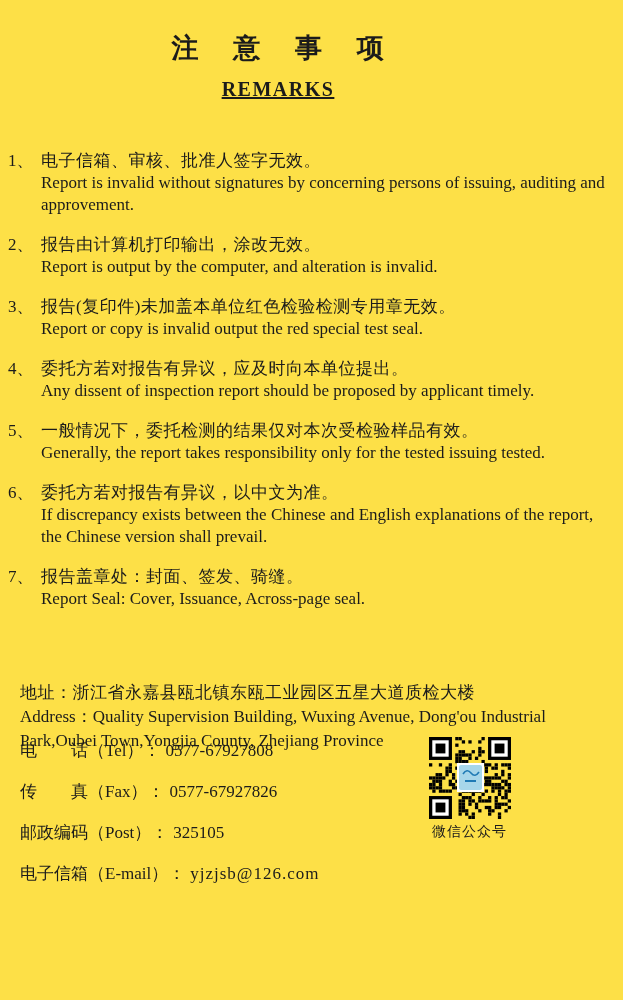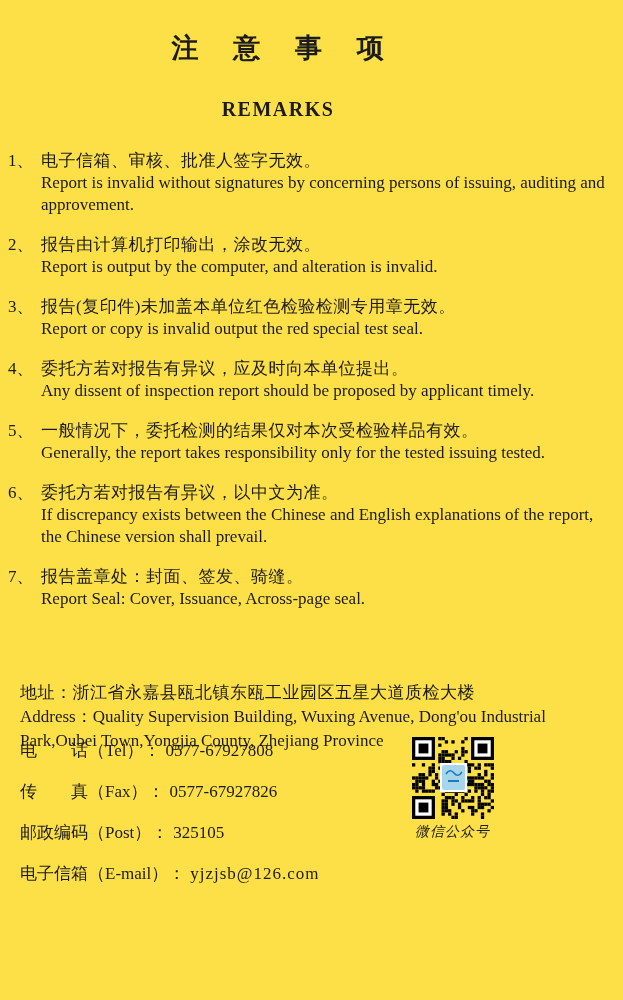--- a/index.html
+++ b/index.html
@@ -12,42 +12,42 @@
     overflow:hidden;
   }
   
   .header{position:absolute;top:30px;left:0;width:556px;text-align:center;}
   .title-cn{
     font-size:27px;font-weight:bold;
     word-spacing:26px;letter-spacing:1px;
     white-space:nowrap;
   }
   .title-en{
-    margin-top:32px;
-    font-size:20px;font-weight:bold;letter-spacing:1.5px;
+    margin-top:12px;
+    font-size:20px;font-weight:bold;letter-spacing:1.5px;text-decoration:underline;
   }
   
   .items{position:absolute;top:150px;left:8px;width:608px;margin:0;padding:0;list-style:none;}
   .item{display:flex;margin-bottom:18px;font-size:17px;line-height:22px;}
   .item .num{flex:none;width:33px;}
   .item .txt{width:575px;}
   .item .cn{letter-spacing:0.5px;}
   
   .address{position:absolute;top:681px;left:20px;width:578px;font-size:17px;line-height:24px;}
   .address .cn{letter-spacing:0.5px;}
   
   .contacts{position:absolute;top:740px;left:20px;font-size:17px;}
   .contact-row{line-height:22px;margin-bottom:19px;white-space:nowrap;}
   .contact-row .value{margin-left:5px;text-align:center;}
   .contact-row .value.mono{
     font-family:Liberation Serif, serif;
     font-size:17px;letter-spacing:1px;
   }
   
-  .qr{position:absolute;left:412px;top:737px;width:84px;font-style:italic;}
+  .qr{position:absolute;left:429px;top:737px;width:84px;}
   .qr-code{width:82px;height:82px;}
   .qr-caption{margin-top:4px;margin-left:3px;font-size:14px;letter-spacing:1px;}
 </style>
 </head>
 <body>
 
 <div class="page">
 
   <div class="header">
     <div class="title-cn">注 意 事 项</div>

